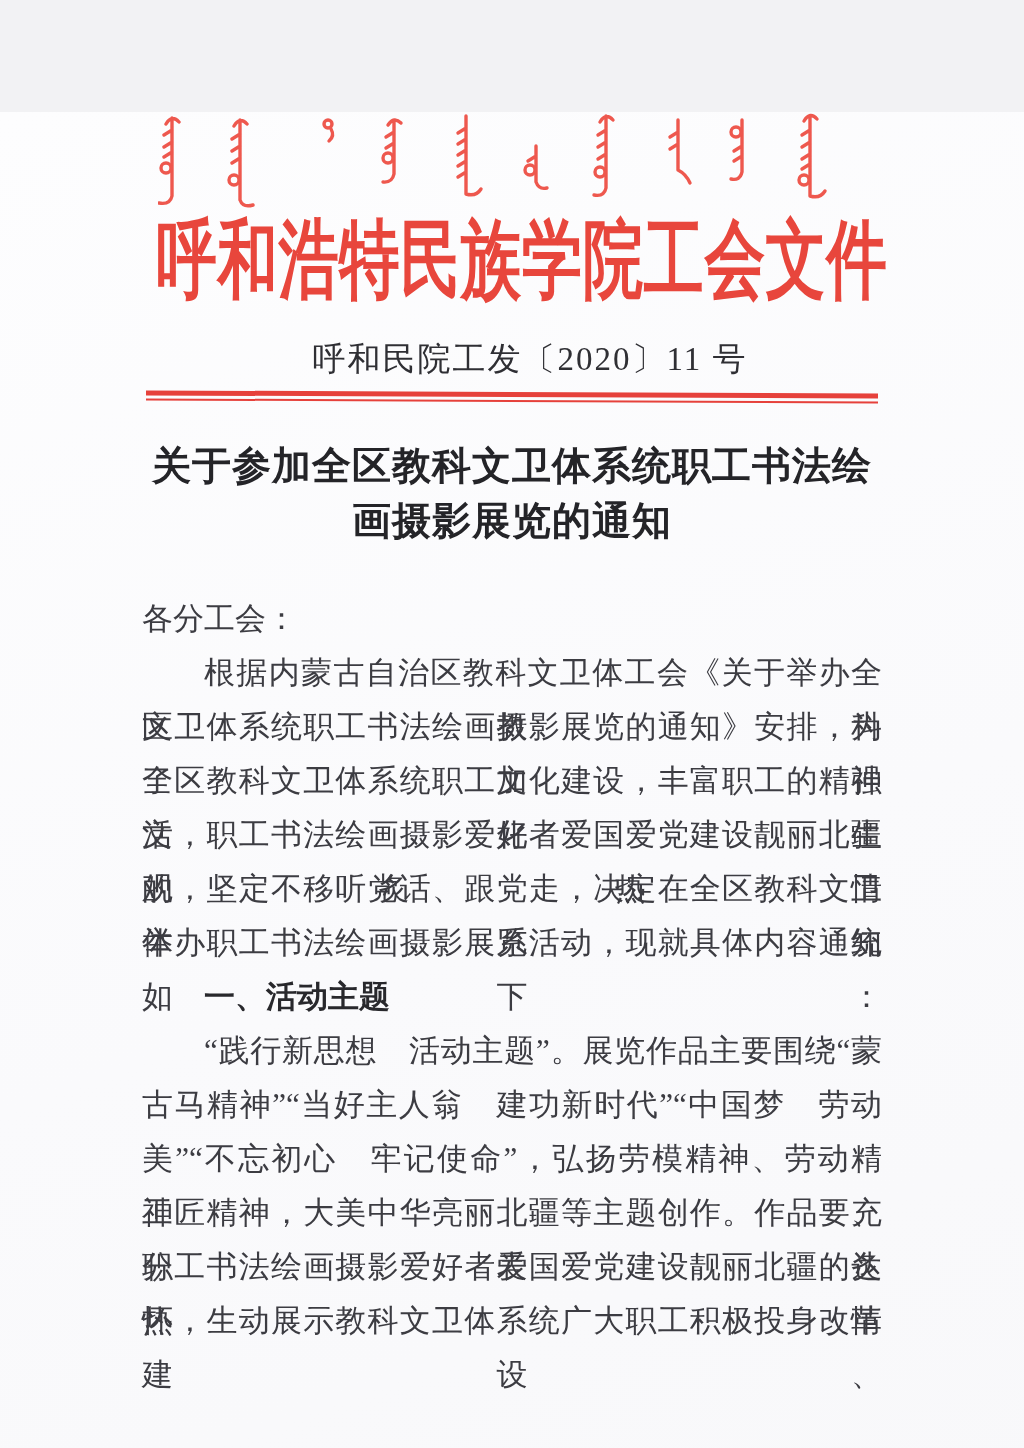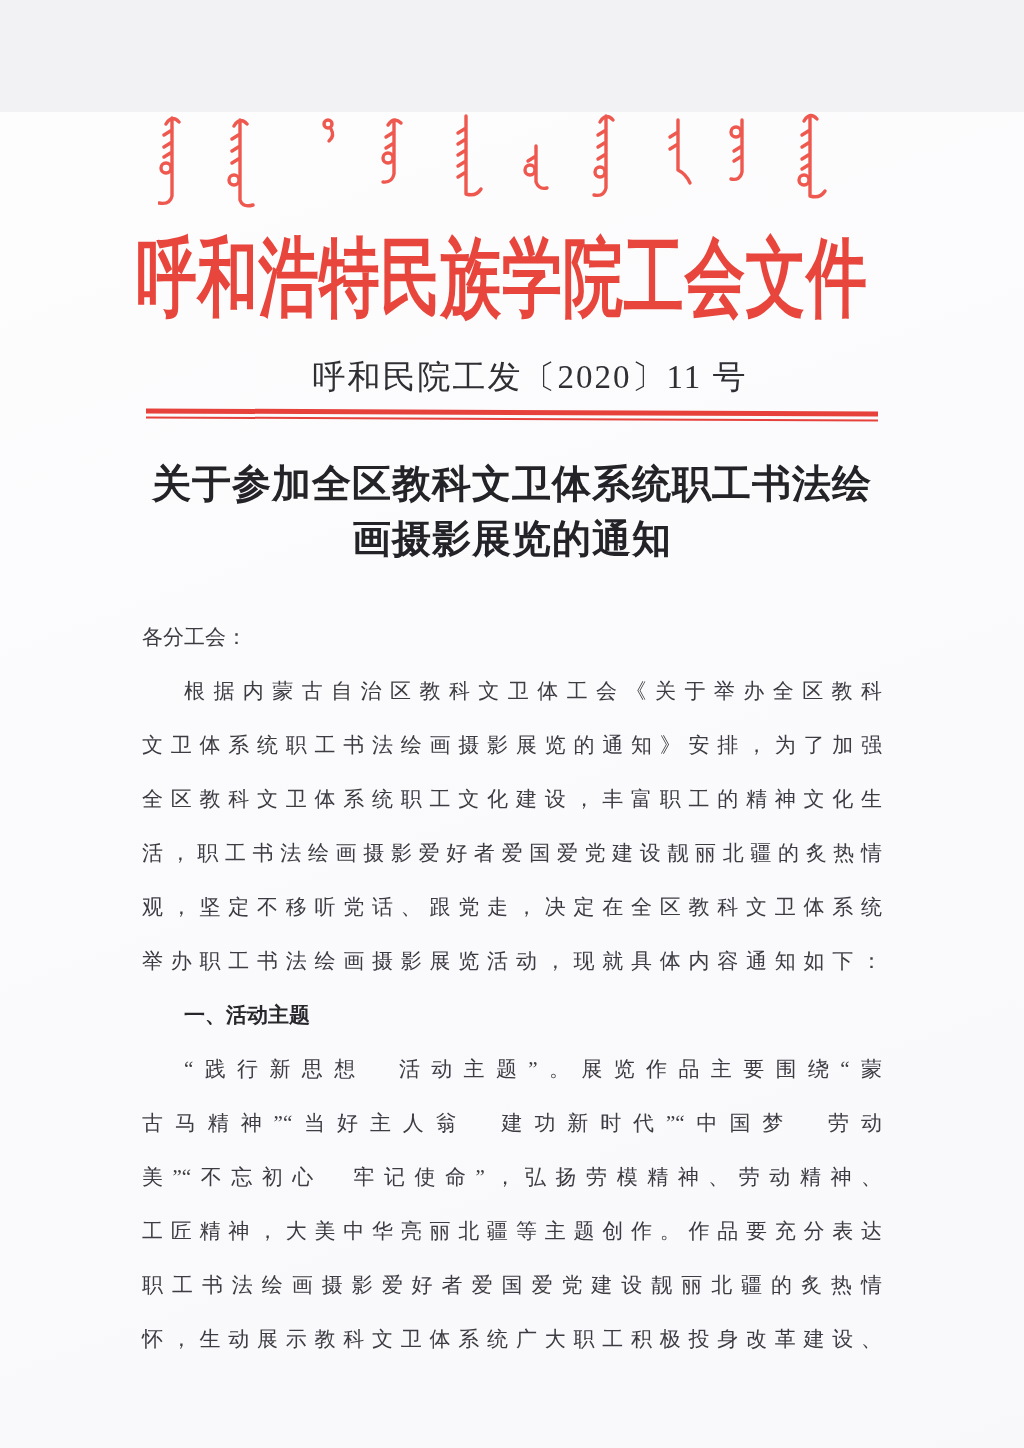--- a/index.html
+++ b/index.html
@@ -16,24 +16,24 @@
     background: linear-gradient(160deg, #fdfdfe 0%, #fafafc 55%, #f8f8fa 100%);
     color: #3c3c42;
   }
   
   .mongolian {
     margin: 112px 0 0 158px;
     width: 704px;
     height: 96px;
   }
   .org-title-wrap {
-    margin-top: 24px;
+    margin-top: 6px;
     height: 92px;
     display: flex;
-    justify-content: flex-end;
+    justify-content: flex-start;
     align-items: center;
   }
   .org-title {
     font-size: 86px;
     line-height: 90px;
     font-weight: 700;
     color: #e8463c;
     white-space: nowrap;
     transform: scaleX(0.70);
     transform-origin: center center;
@@ -64,21 +64,21 @@
     font-size: 39px;
     font-weight: 700;
     line-height: 55px;
     letter-spacing: 1px;
     color: #242428;
   }
   
   .doc-body {
     margin: 44px 142px 0 142px;
     width: 740px;
-    font-size: 21px;
+    font-size: 31px;
     color: #3c3c42;
   }
   .line {
     height: 54px;
     line-height: 54px;
     white-space: nowrap;
   }
   .j {
     white-space: normal;
     text-align: justify;

